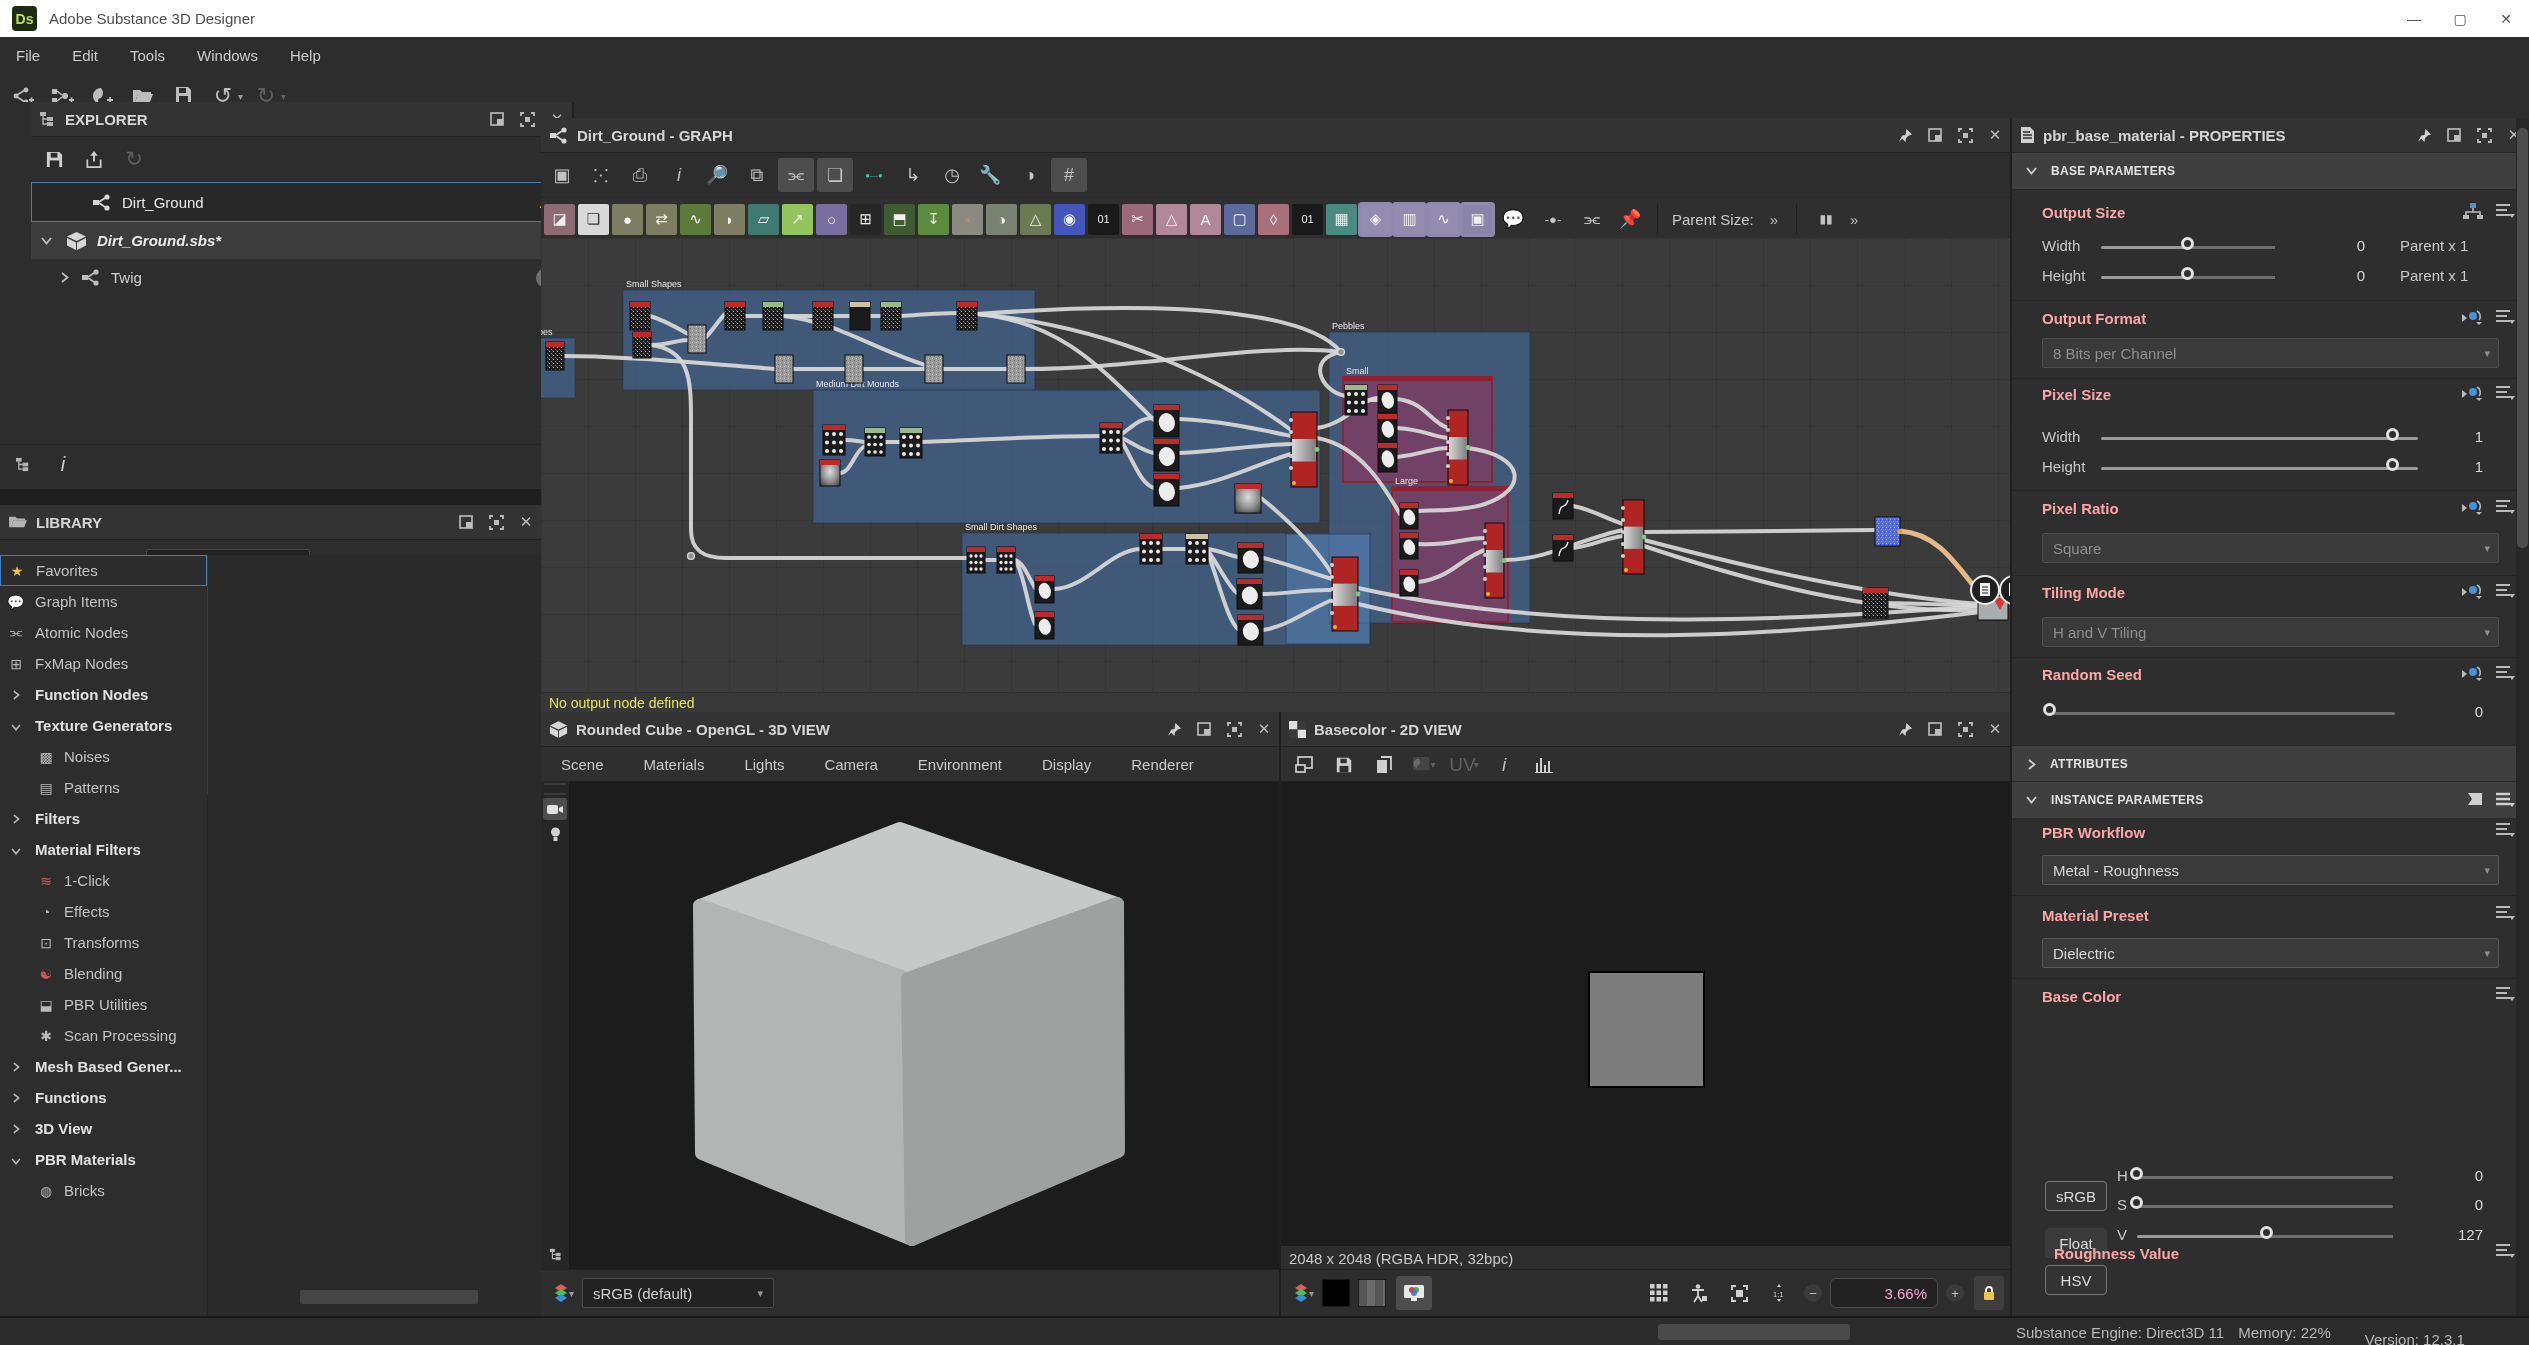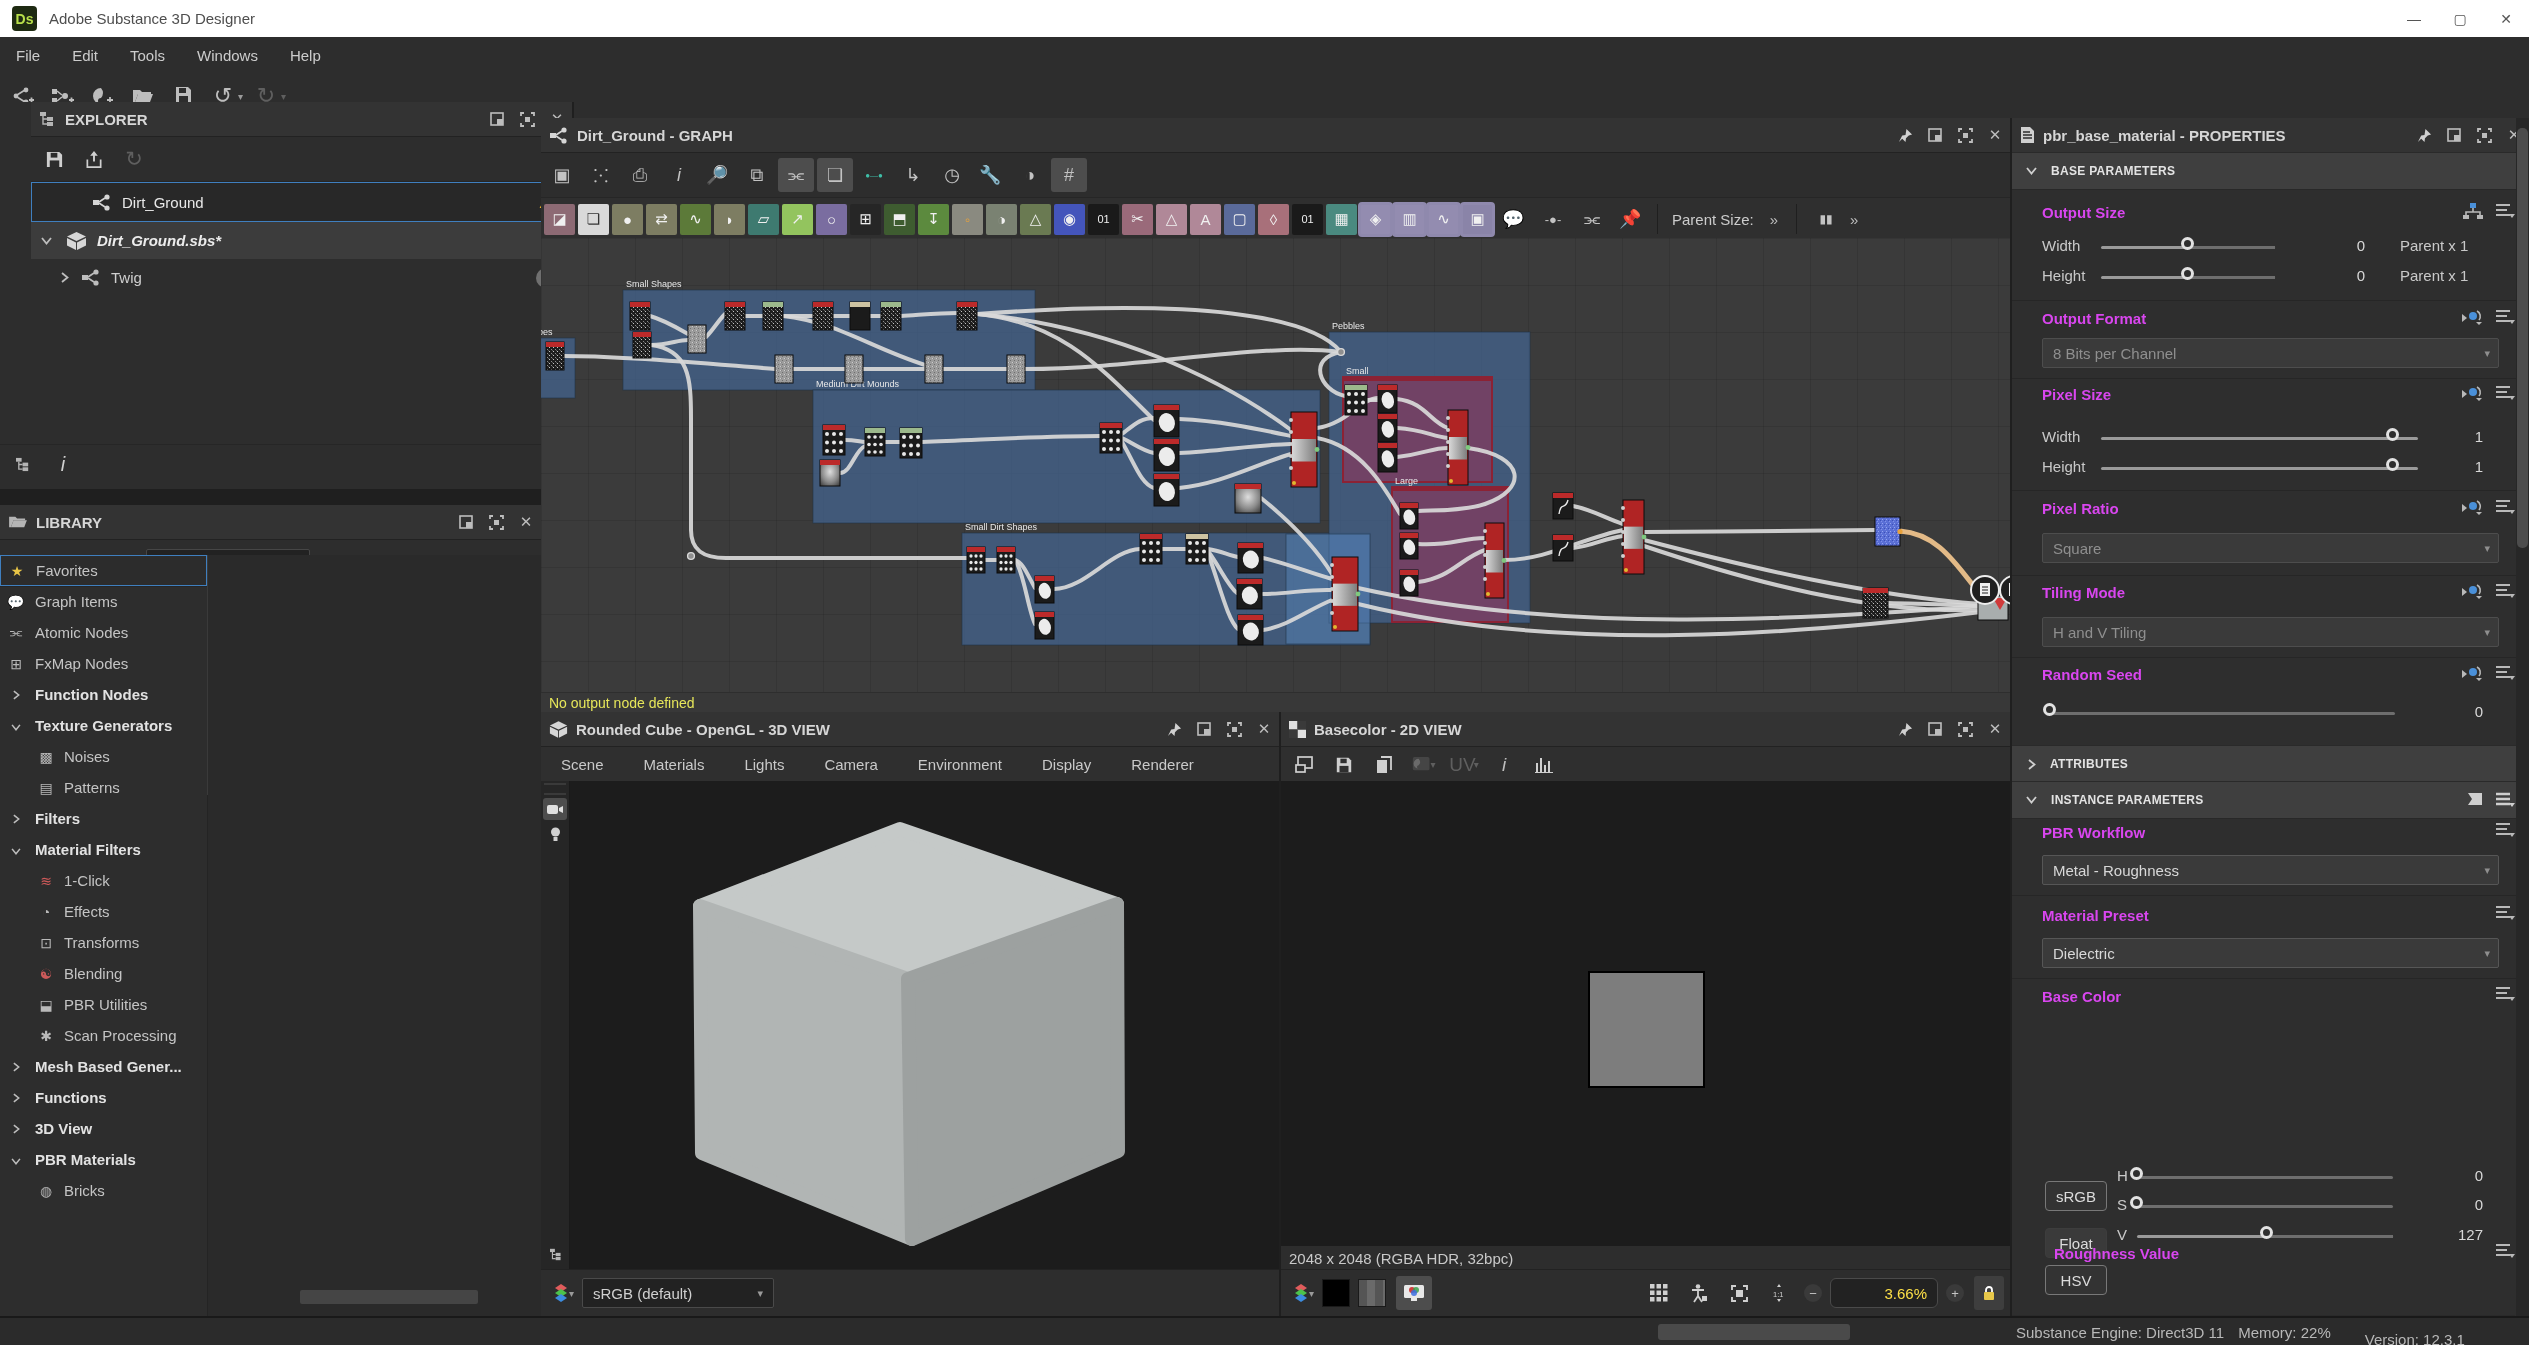--- a/index.html
+++ b/index.html
@@ -78,29 +78,29 @@
   .cspace{width:170px;height:28px;background:#222;border:1px solid #4a4a4a;border-radius:2px;color:#d0d0d0;
       display:flex;align-items:center;padding:0 10px;font-size:15px;margin-left:8px;}
   .cspace .cv{margin-left:auto;font-size:11px;color:#9a9a9a;}
   
   #view2d{left:1281px;top:712px;width:729px;height:604px;border-right:2px solid #1f1f1f;}
   #v2tools{height:35px;background:#2f2f2f;display:flex;align-items:center;border-bottom:1px solid #242424;}
   #vp2d{position:absolute;left:0;top:69px;right:0;bottom:70px;background:#1c1c1c;}
   #sq2d{position:absolute;left:307px;top:190px;width:113px;height:113px;background:#7d7d7d;border:2px solid #000;}
   #v2info{position:absolute;left:0;bottom:46px;height:24px;display:flex;align-items:center;color:#c9c9c9;font-size:15px;padding-left:8px;}
   .sw{width:26px;height:26px;margin-left:8px;border:1px solid #1a1a1a;}
-  .zbox{width:96px;height:28px;background:#222;border:1px solid #4a4a4a;border-radius:6px;color:#fde047;
+  .zbox{width:96px;height:28px;background:#222;border:1px solid #4a4a4a;border-radius:6px;color:#f9a8d4;
      display:flex;align-items:center;justify-content:flex-end;padding-right:10px;font-size:15px;}
   .rbtn{width:22px;height:22px;display:flex;align-items:center;justify-content:center;color:#c5c5c5;font-size:15px;}
   .lockb{width:30px;height:34px;background:#3e3e3e;border-radius:3px;display:flex;align-items:center;justify-content:center;margin:0 6px 0 10px;}
   
   #props{left:2012px;top:118px;width:517px;height:1198px;background:#2e2e2e;}
   .secbar{position:absolute;left:0;width:517px;height:36px;background:#3f3f3f;display:flex;align-items:center;border-top:1px solid #2a2a2a;border-bottom:1px solid #282828;}
   .secbar .stx{font-weight:bold;color:#e3e3e3;font-size:12px;margin-left:14px;letter-spacing:.3px;}
-  .glabel{position:absolute;left:30px;font-weight:bold;color:#d946ef;font-size:15px;}
+  .glabel{position:absolute;left:30px;font-weight:bold;color:#fca5a5;font-size:15px;}
   .gicons{position:absolute;right:14px;display:flex;align-items:center;color:#b9b9b9;}
   .prow{position:absolute;left:0;width:517px;height:30px;}
   .plab{position:absolute;left:30px;top:5px;color:#c9c9c9;}
   .ptrack{position:absolute;top:14px;height:3px;background:#9a9a9a;border-radius:2px;}
   .ptrack .dim{position:absolute;left:0;top:0;height:3px;background:#6e6e6e;}
   .pthumb{position:absolute;top:5px;width:13px;height:13px;border:3.5px solid #e2e2e2;border-radius:50%;background:#2e2e2e;box-sizing:border-box;}
   .pval{position:absolute;top:5px;color:#d8d8d8;text-align:right;width:50px;}
   .pextra{position:absolute;top:5px;color:#c9c9c9;}
   .psel{position:absolute;left:30px;width:457px;height:30px;background:#3a3a3a;border:1px solid #4d4d4d;border-radius:2px;
       display:flex;align-items:center;color:#8f8f8f;padding-left:10px;box-sizing:border-box;}

